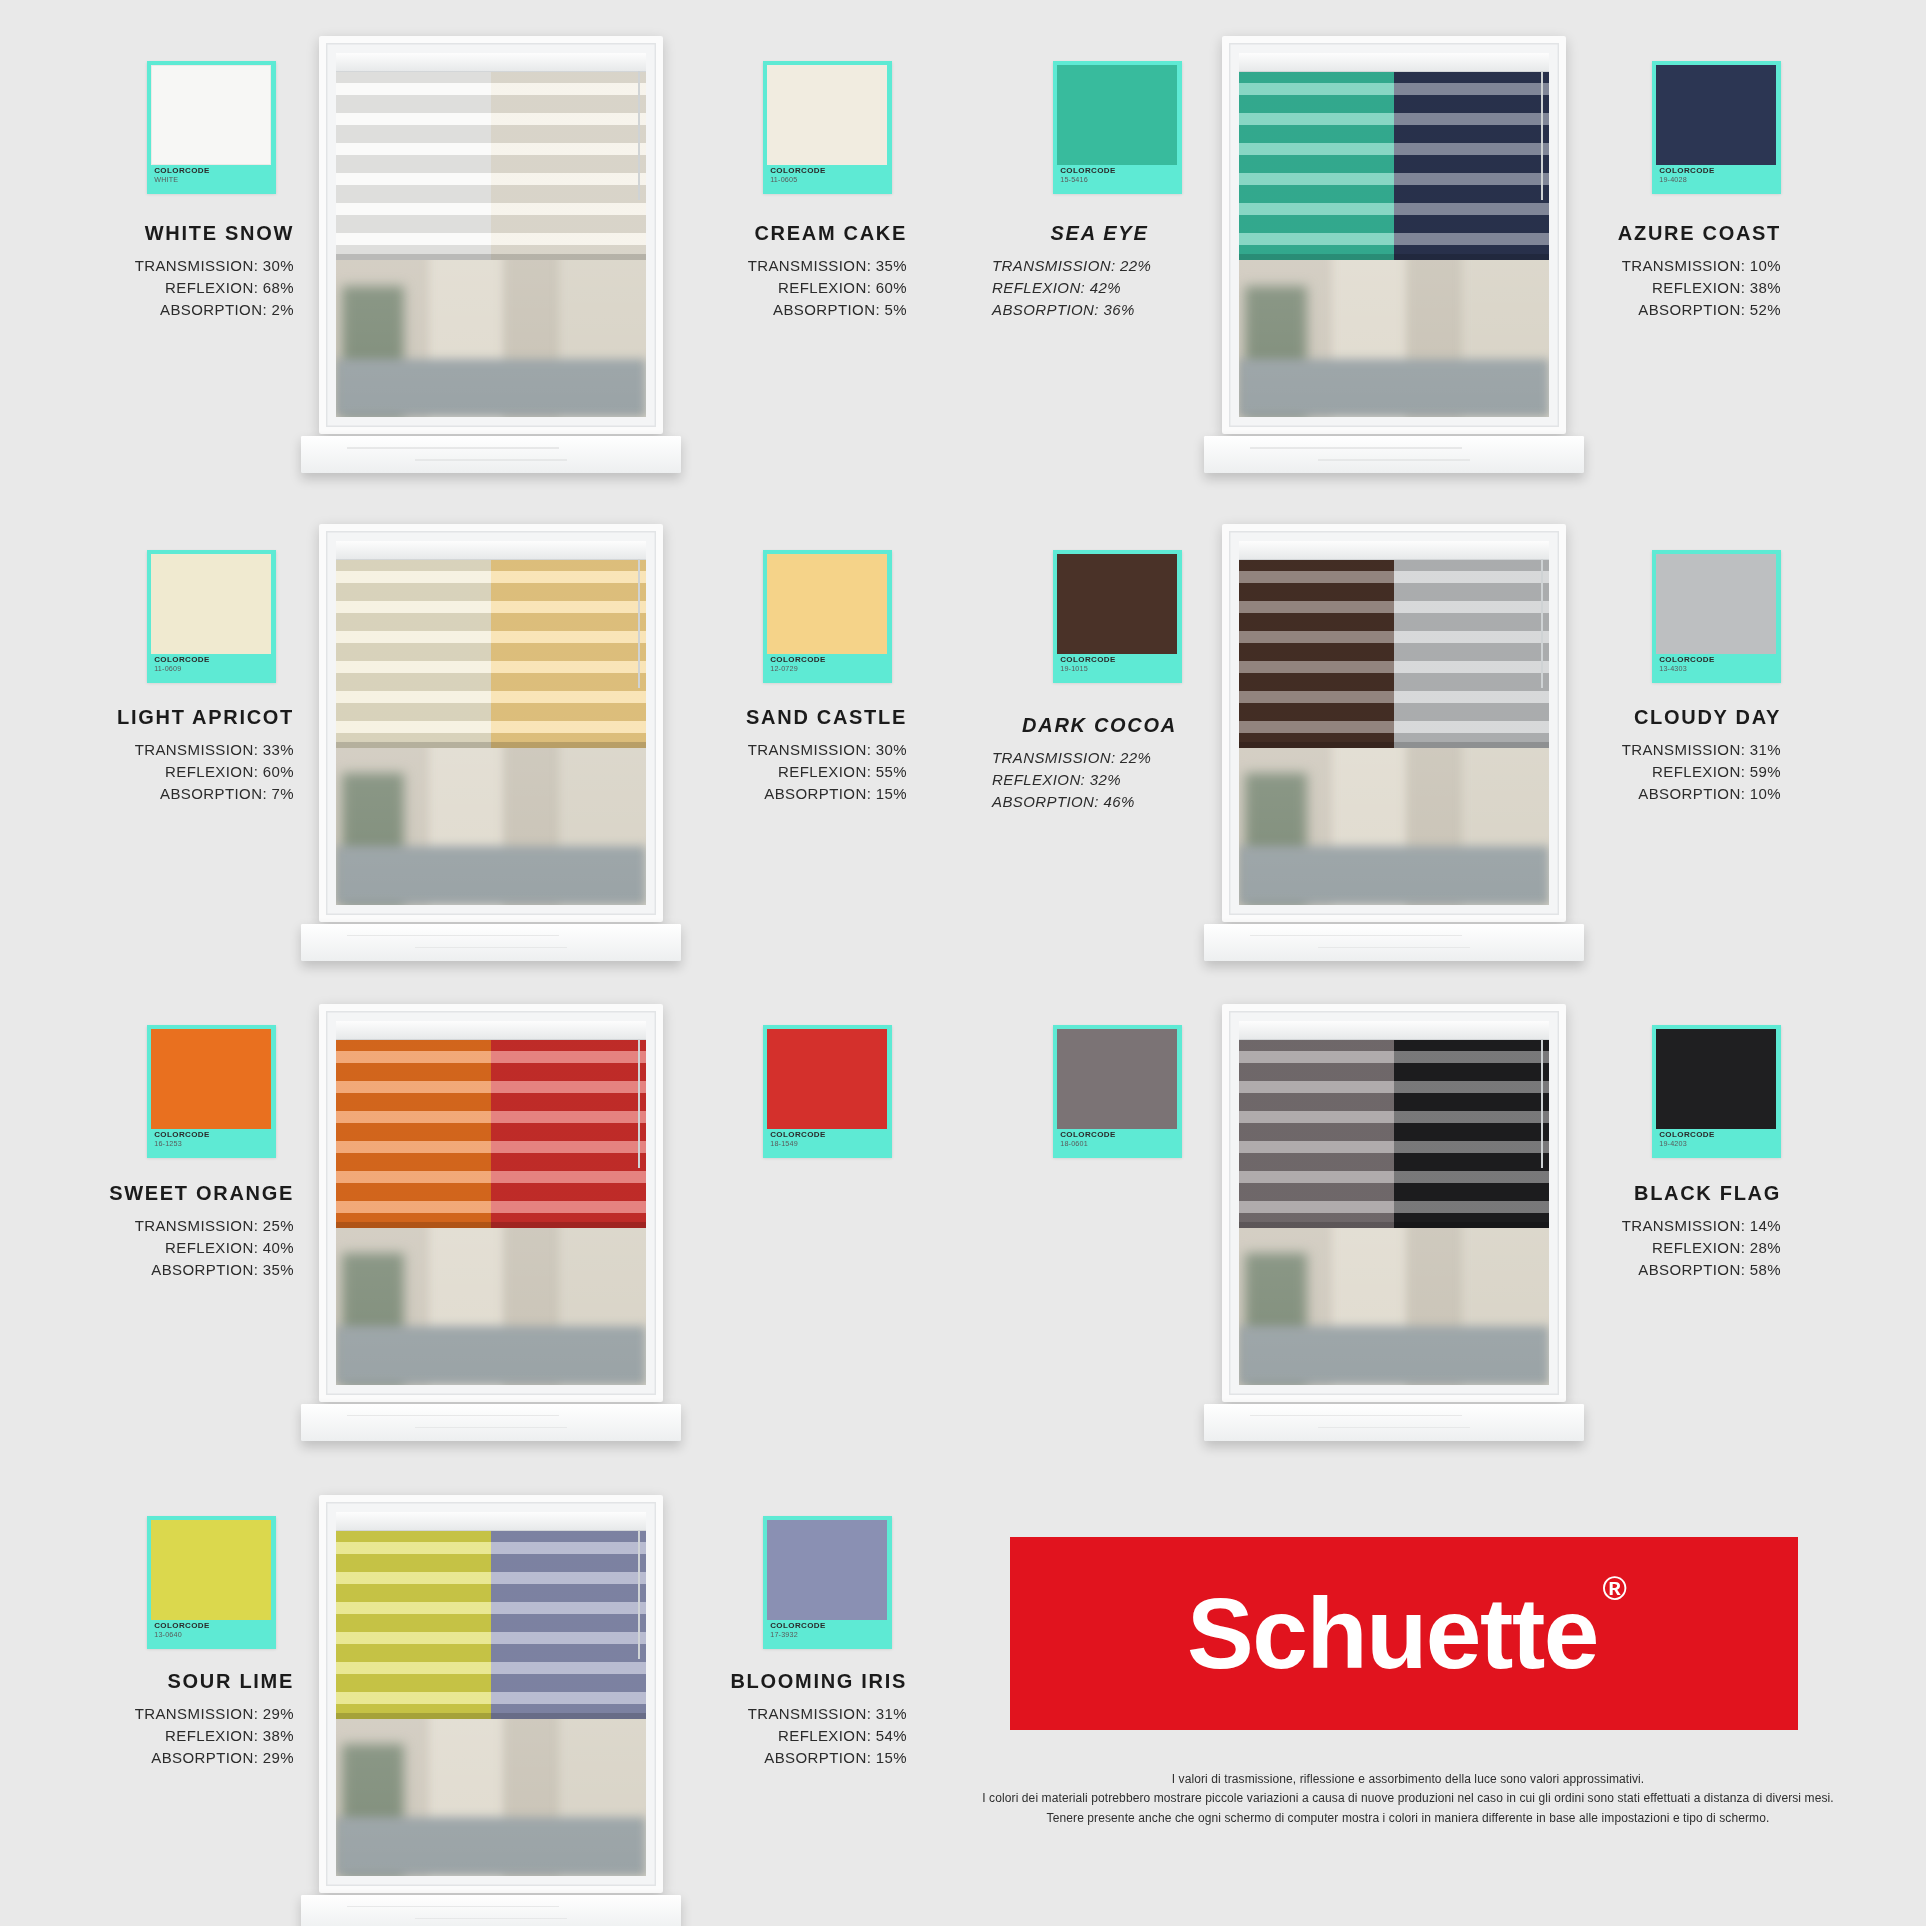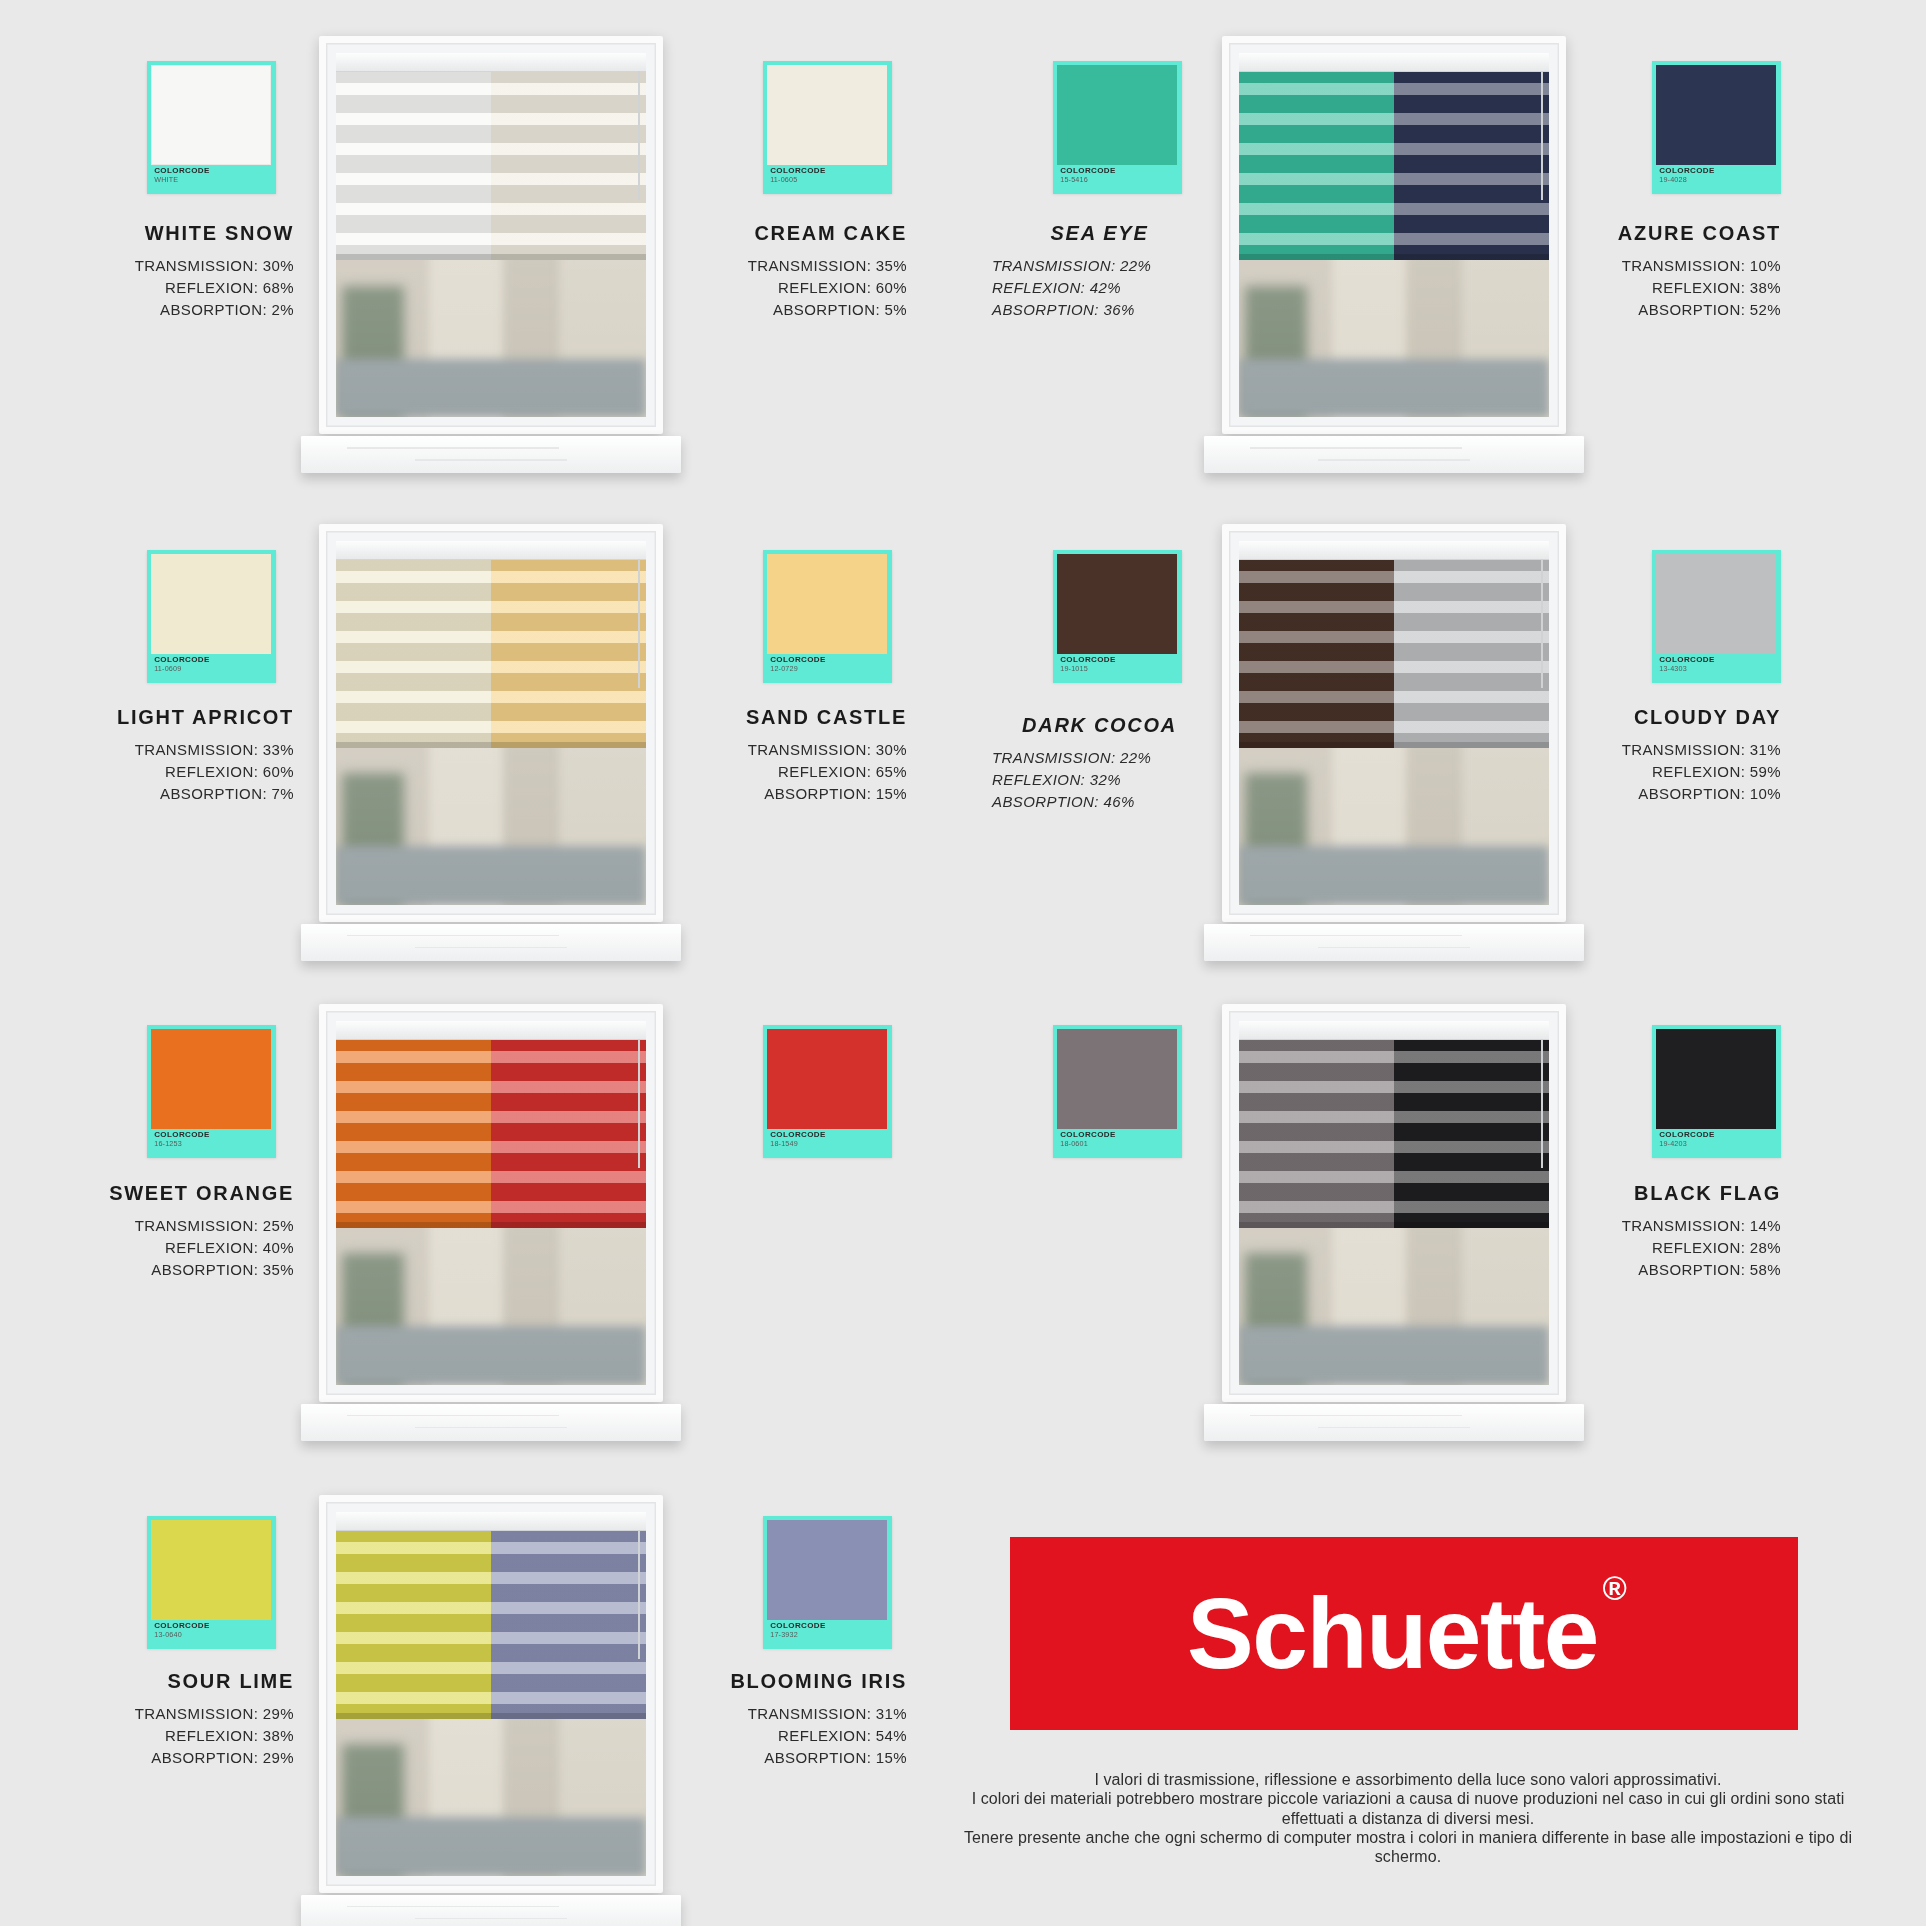--- a/index.html
+++ b/index.html
@@ -110,21 +110,21 @@
   }
   .logo .word{
     color:#fff;font-weight:bold;font-size:100px;letter-spacing:-1.4px;
     font-family:"Liberation Sans", sans-serif;position:relative;
   }
   .logo .word sup{font-size:33px;position:relative;top:-34px;left:4.3px;}
 
   .disclaimer{
     position:absolute;
     text-align:center;
-    font-size:16px;line-height:19.3px;color:#2e2e2e;letter-spacing:0.1px;
+    font-size:12px;line-height:19.3px;color:#2e2e2e;letter-spacing:0.1px;
   }
 </style>
 </head>
 <body>
 
 <div class="sheet">
 
   <div class="swatch" style="left:147px;top:61px;">
     <span class="chip" style="background:#f7f7f5;border:0.7px solid #eceae6;box-sizing:border-box;"></span>
     <div class="meta">
@@ -306,21 +306,21 @@
   <div class="swatch" style="left:763px;top:550px;">
     <span class="chip" style="background:#f5d389;"></span>
     <div class="meta">
       <div class="cc">COLORCODE</div>
       <div class="code">12-0729</div>
     </div>
   </div>
   <div class="info right" style="left:534px;top:706px;">
     <div class="name">SAND CASTLE</div>
     <div class="spec">TRANSMISSION: 30%</div>
-    <div class="spec">REFLEXION: 65%</div>
+    <div class="spec">REFLEXION: 55%</div>
     <div class="spec">ABSORPTION: 15%</div>
   </div>
 
   <div class="swatch" style="left:1053px;top:550px;">
     <span class="chip" style="background:#4a3228;"></span>
     <div class="meta">
       <div class="cc">COLORCODE</div>
       <div class="code">19-1015</div>
     </div>
   </div>

